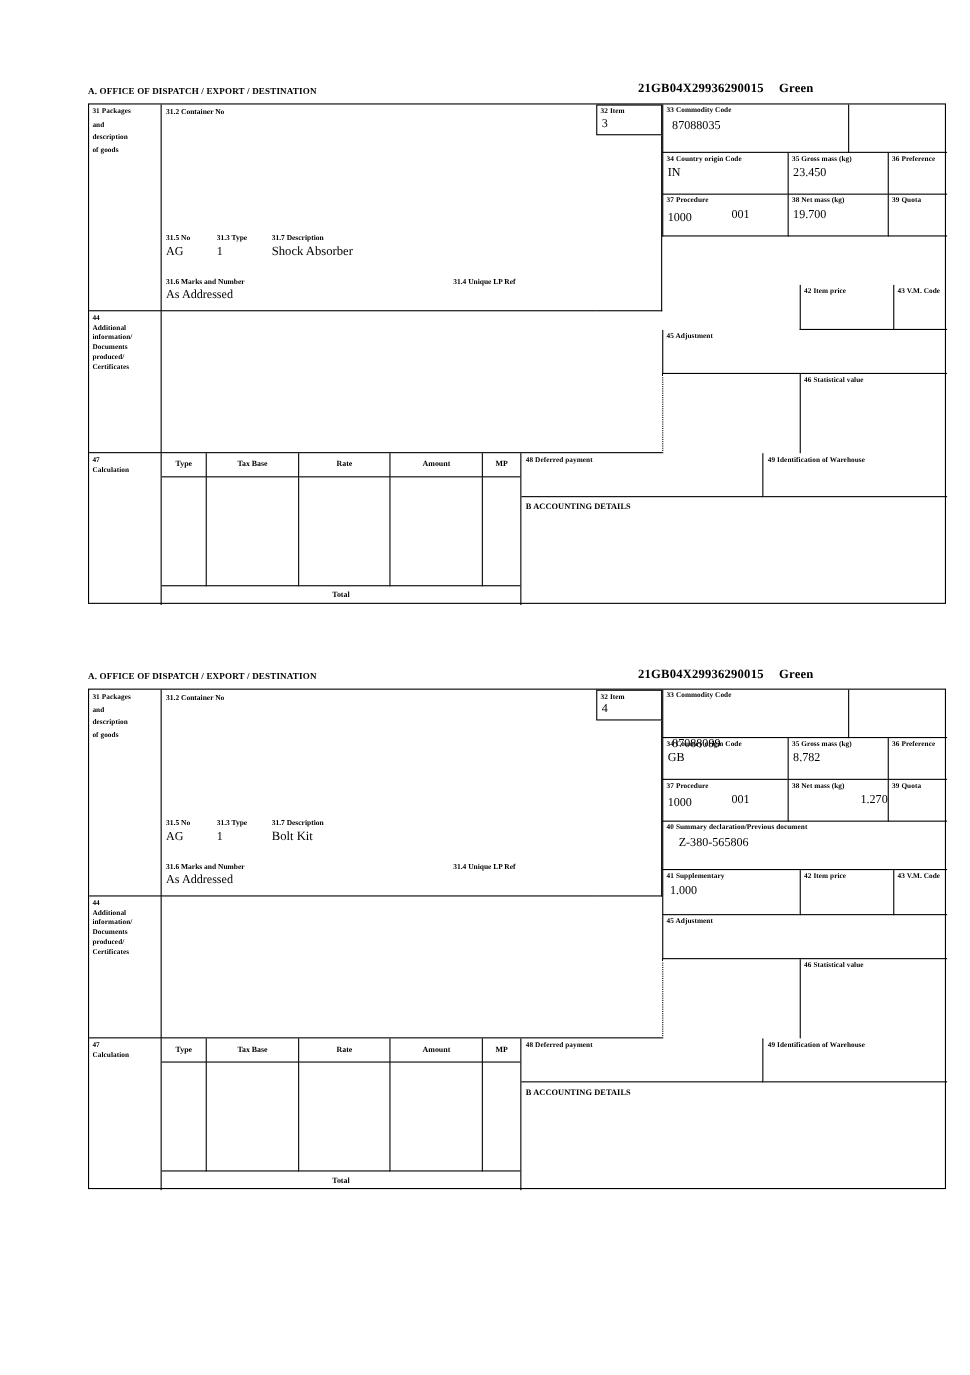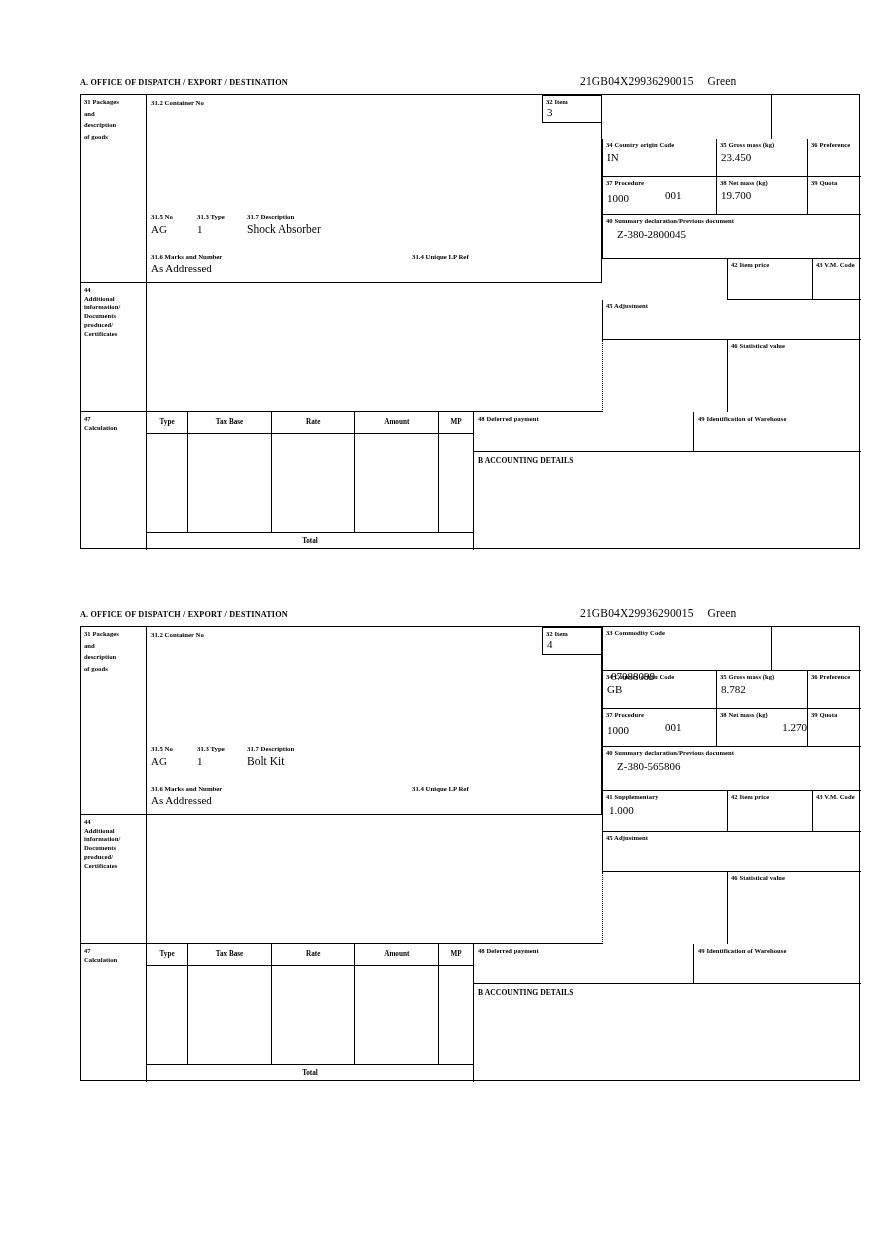--- a/index.html
+++ b/index.html
@@ -40,21 +40,21 @@
     left: 0;
     top: 0;
     font-size: 8.2px;
     font-weight: bold;
   }
   .form-header .mrn {
     position: absolute;
     left: 500px;
     top: -3px;
     font-size: 11.5px;
-    font-weight: normal;
+    font-weight: bold;
     font-family: "Liberation Serif", serif;
   }
   .form-header .mrn .green {
     margin-left: 14px;
   }
 
   
   .box {
     position: relative;
     border: 1.5px solid #000;
@@ -217,20 +217,24 @@
         <div class="g-val val-sm" style="left:4px; top:167px; font-size:11px;">As Addressed</div>
         <div class="g-val val-sm" style="left:265px; top:167px;"></div>
       </div>
 
       <div class="cell c-blank-right bb br"></div>
       <div class="c-item-inner">
         <div class="lbl" style="padding:2px 0 0 3px;">32 Item</div>
         <div class="val" style="padding-left:4px; line-height:1;">3</div>
       </div>
 
+      <div class="cell c33 bl bb">
+        <div class="lbl" style="padding:2px 0 0 3px;">33 Commodity Code</div>
+        <div class="val" style="padding:2px 0 0 8px;">87088035</div>
+      </div>
       <div style="position:absolute; left:690px; top:0; width:0; height:44px; border-left:1.2px solid #000;"></div>
 
       <div class="cell c34 bl bb">
         <div class="lbl" style="padding:2px 0 0 3px;">34 Country origin Code</div>
         <div class="val" style="padding:1px 0 0 4px;">IN</div>
       </div>
       <div class="cell c35 bl bb">
         <div class="lbl" style="padding:2px 0 0 3px;">35 Gross mass (kg)</div>
         <div class="val" style="padding:1px 0 0 4px;">23.450</div>
       </div>
@@ -246,24 +250,20 @@
       </div>
       <div class="cell c38 bl bb">
         <div class="lbl" style="padding:2px 0 0 3px;">38 Net mass (kg)</div>
         <div class="val" style="padding:1px 0 0 4px;">19.700</div>
       </div>
       <div class="cell c39 bl bb">
         <div class="lbl" style="padding:2px 0 0 3px;">39 Quota</div>
         <div class="val" style="padding:1px 0 0 4px;"></div>
       </div>
 
-      <div class="cell c40 bl bb">
-        <div class="lbl" style="padding:2px 0 0 3px;">40 Summary declaration/Previous document</div>
-        <div class="val" style="padding:2px 0 0 14px;">Z-380-2800045</div>
-      </div>
 
       <div class="cell c42 bl bb">
         <div class="lbl" style="padding:2px 0 0 3px;">42 Item price</div>
         <div class="val" style="padding:2px 0 0 6px;"></div>
       </div>
       <div class="cell c43 bl bb">
         <div class="lbl" style="padding:2px 0 0 3px;">43 V.M. Code</div>
         <div class="val" style="padding:2px 0 0 6px;"></div>
       </div>
 

